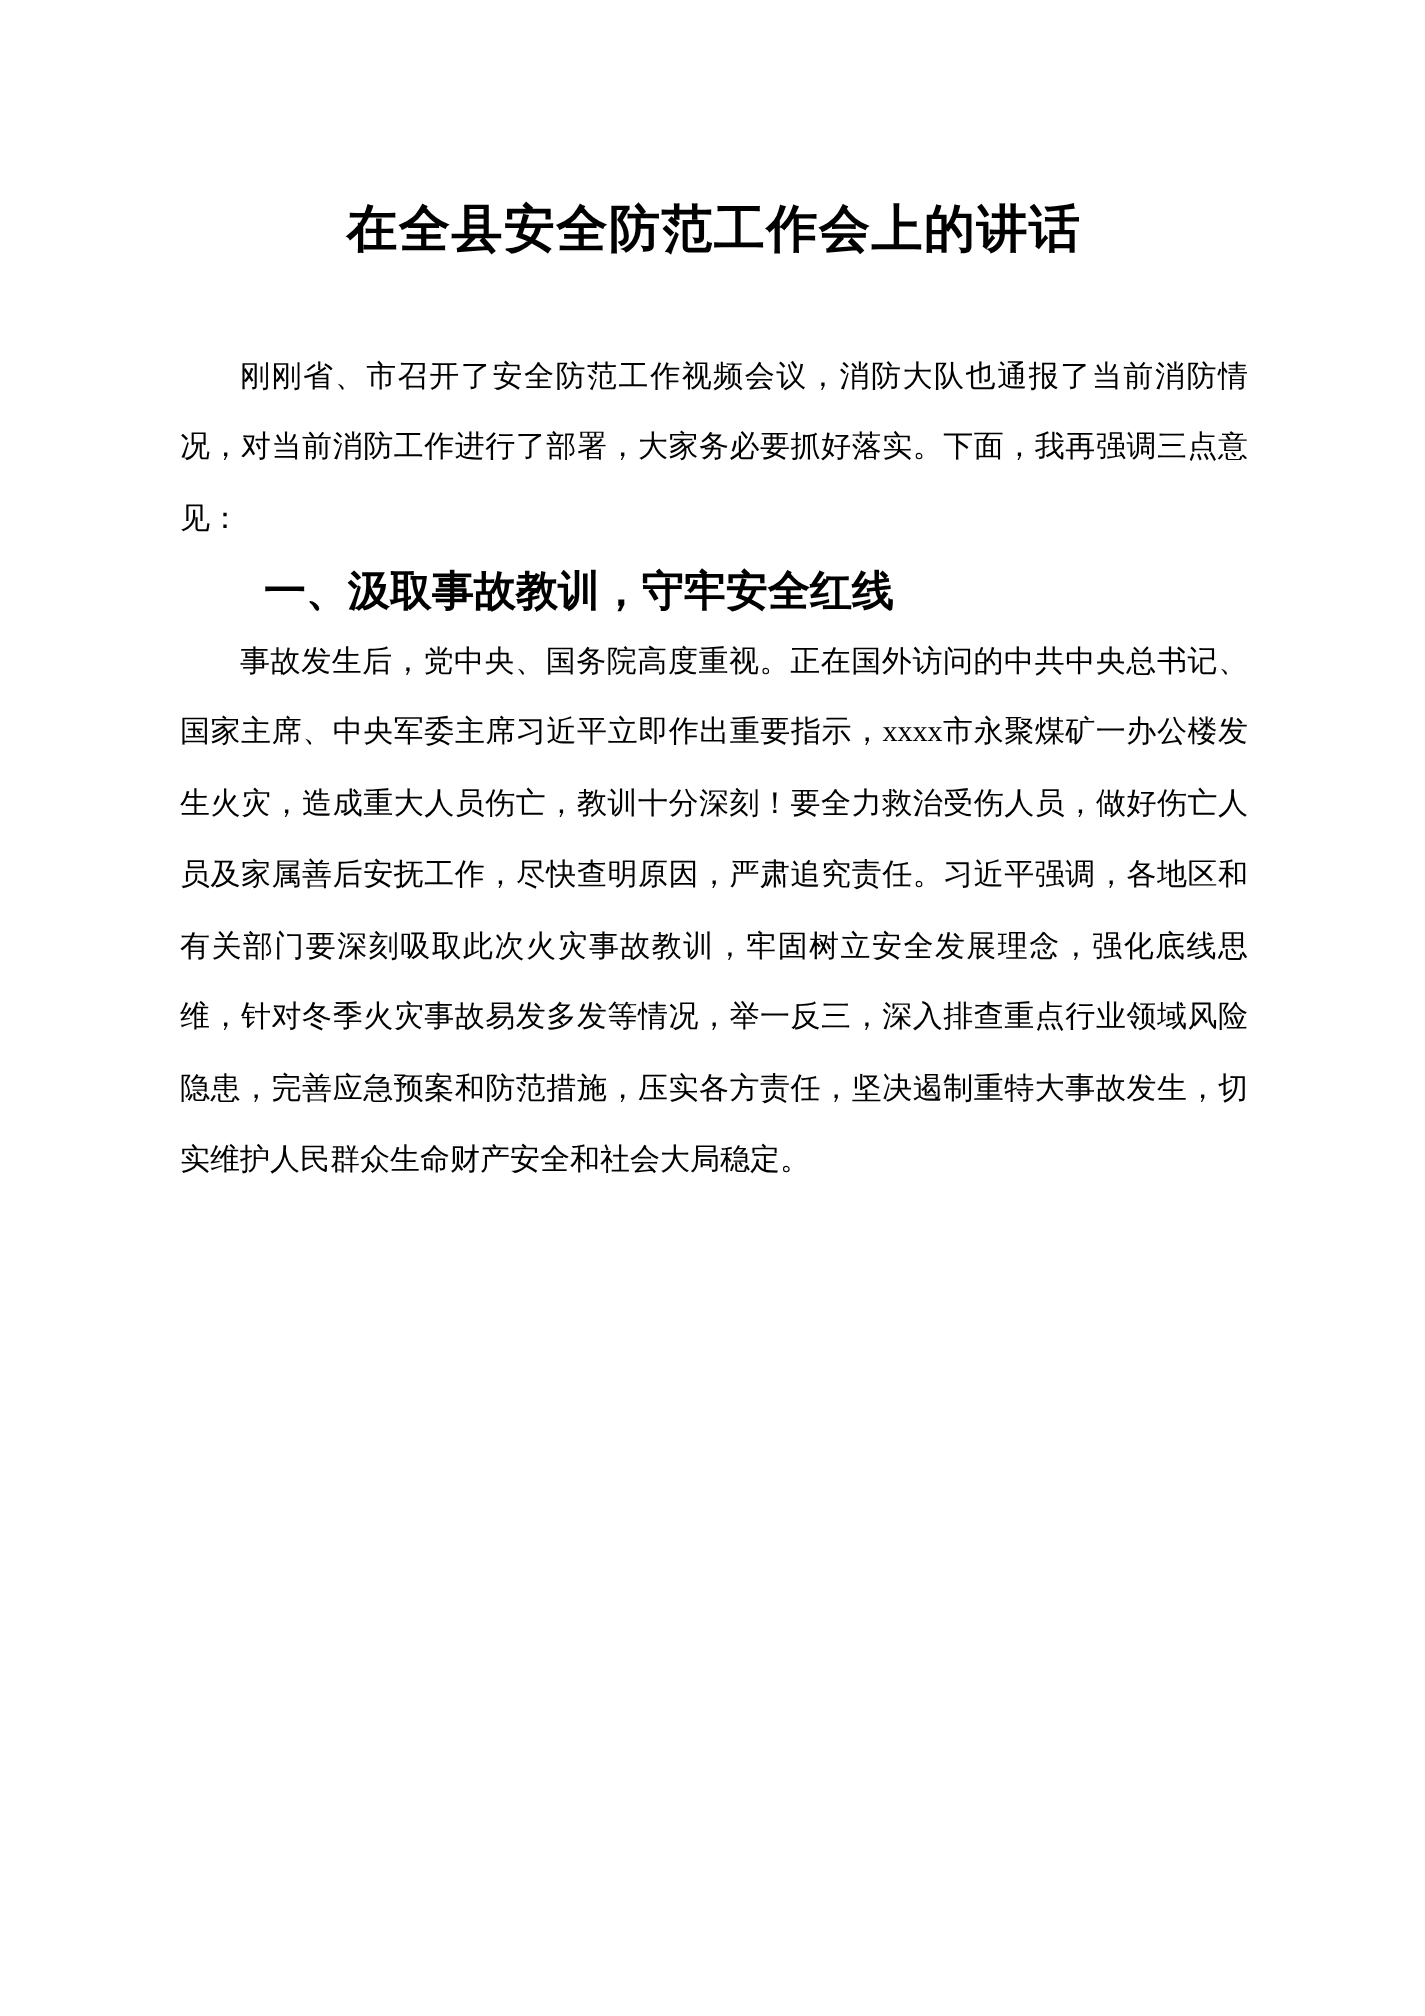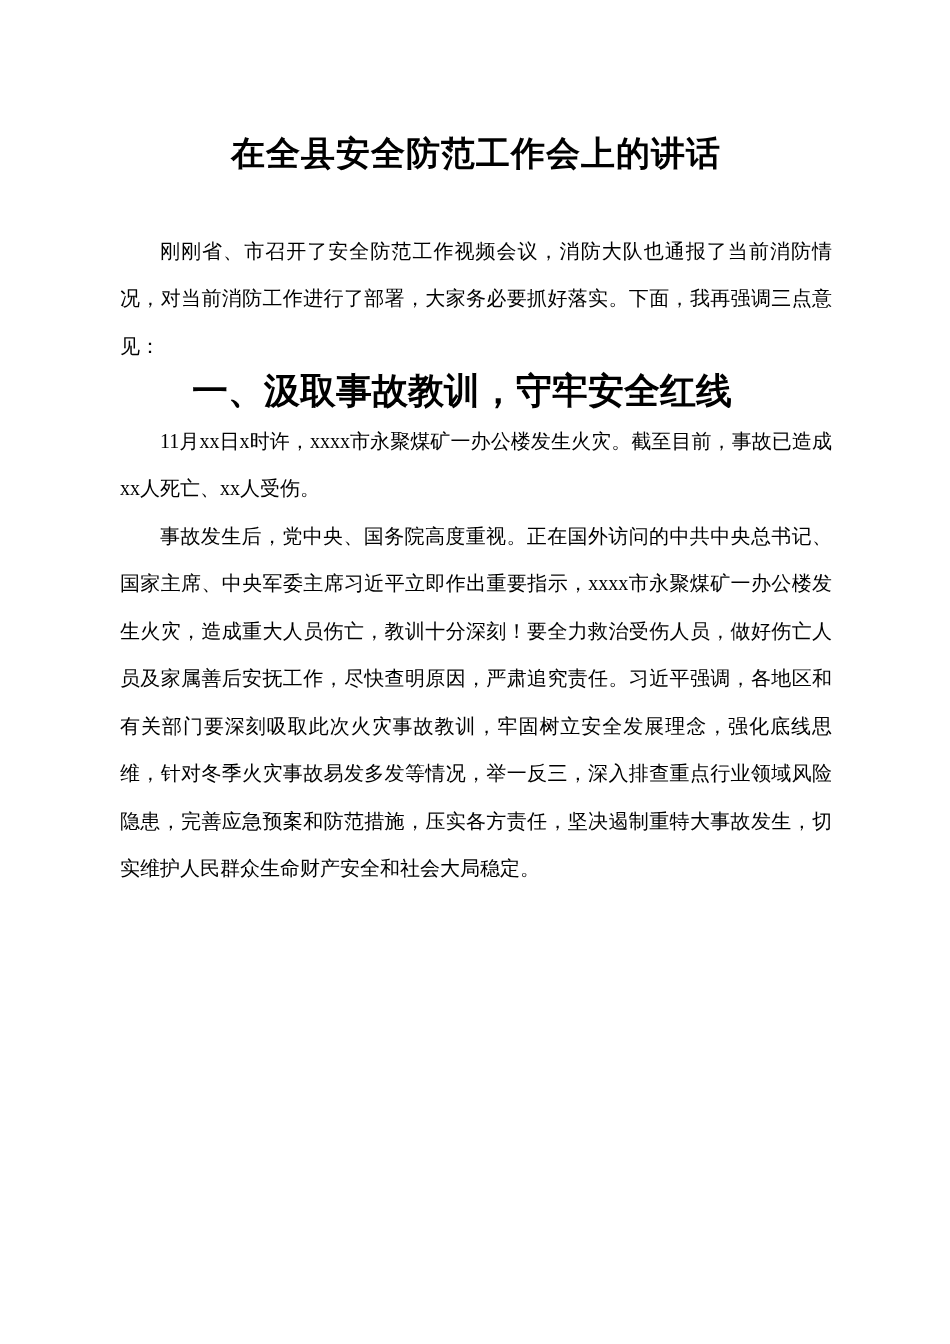--- a/index.html
+++ b/index.html
@@ -31,35 +31,34 @@
   .para {
     margin: 0;
     font-size: 20px;
     line-height: 47.5px;
     text-align: justify;
     text-indent: 2em;
     word-break: break-all;
   }
   .section-heading {
     margin: 0;
-    font-size: 36px;
+    font-size: 28px;
     line-height: 47.5px;
     text-indent: 2em;
     font-weight: bold;
-    font-family: Liberation Mono, monospace;
+    font-family: Liberation Sans, sans-serif;
     text-align: justify;
   }
 </style>
 </head>
 <body>
 
 <div class="page">
   <h1 class="doc-title">在全县安全防范工作会上的讲话</h1>
 
   <p class="para">刚刚省、市召开了安全防范工作视频会议，消防大队也通报了当前消防情况，对当前消防工作进行了部署，大家务必要抓好落实。下面，我再强调三点意见：</p>
 
   <p class="section-heading">一、汲取事故教训，守牢安全红线</p>
 
-  <p class="para">11月xx日x时许，xxxx市永聚煤矿一办公楼发生火灾。截至目前，事故已造成xx人死亡、xx人受伤。</p>
 
   <p class="para">事故发生后，党中央、国务院高度重视。正在国外访问的中共中央总书记、国家主席、中央军委主席习近平立即作出重要指示，xxxx市永聚煤矿一办公楼发生火灾，造成重大人员伤亡，教训十分深刻！要全力救治受伤人员，做好伤亡人员及家属善后安抚工作，尽快查明原因，严肃追究责任。习近平强调，各地区和有关部门要深刻吸取此次火灾事故教训，牢固树立安全发展理念，强化底线思维，针对冬季火灾事故易发多发等情况，举一反三，深入排查重点行业领域风险隐患，完善应急预案和防范措施，压实各方责任，坚决遏制重特大事故发生，切实维护人民群众生命财产安全和社会大局稳定。</p>
 
 </div>
 
 </body></html>

